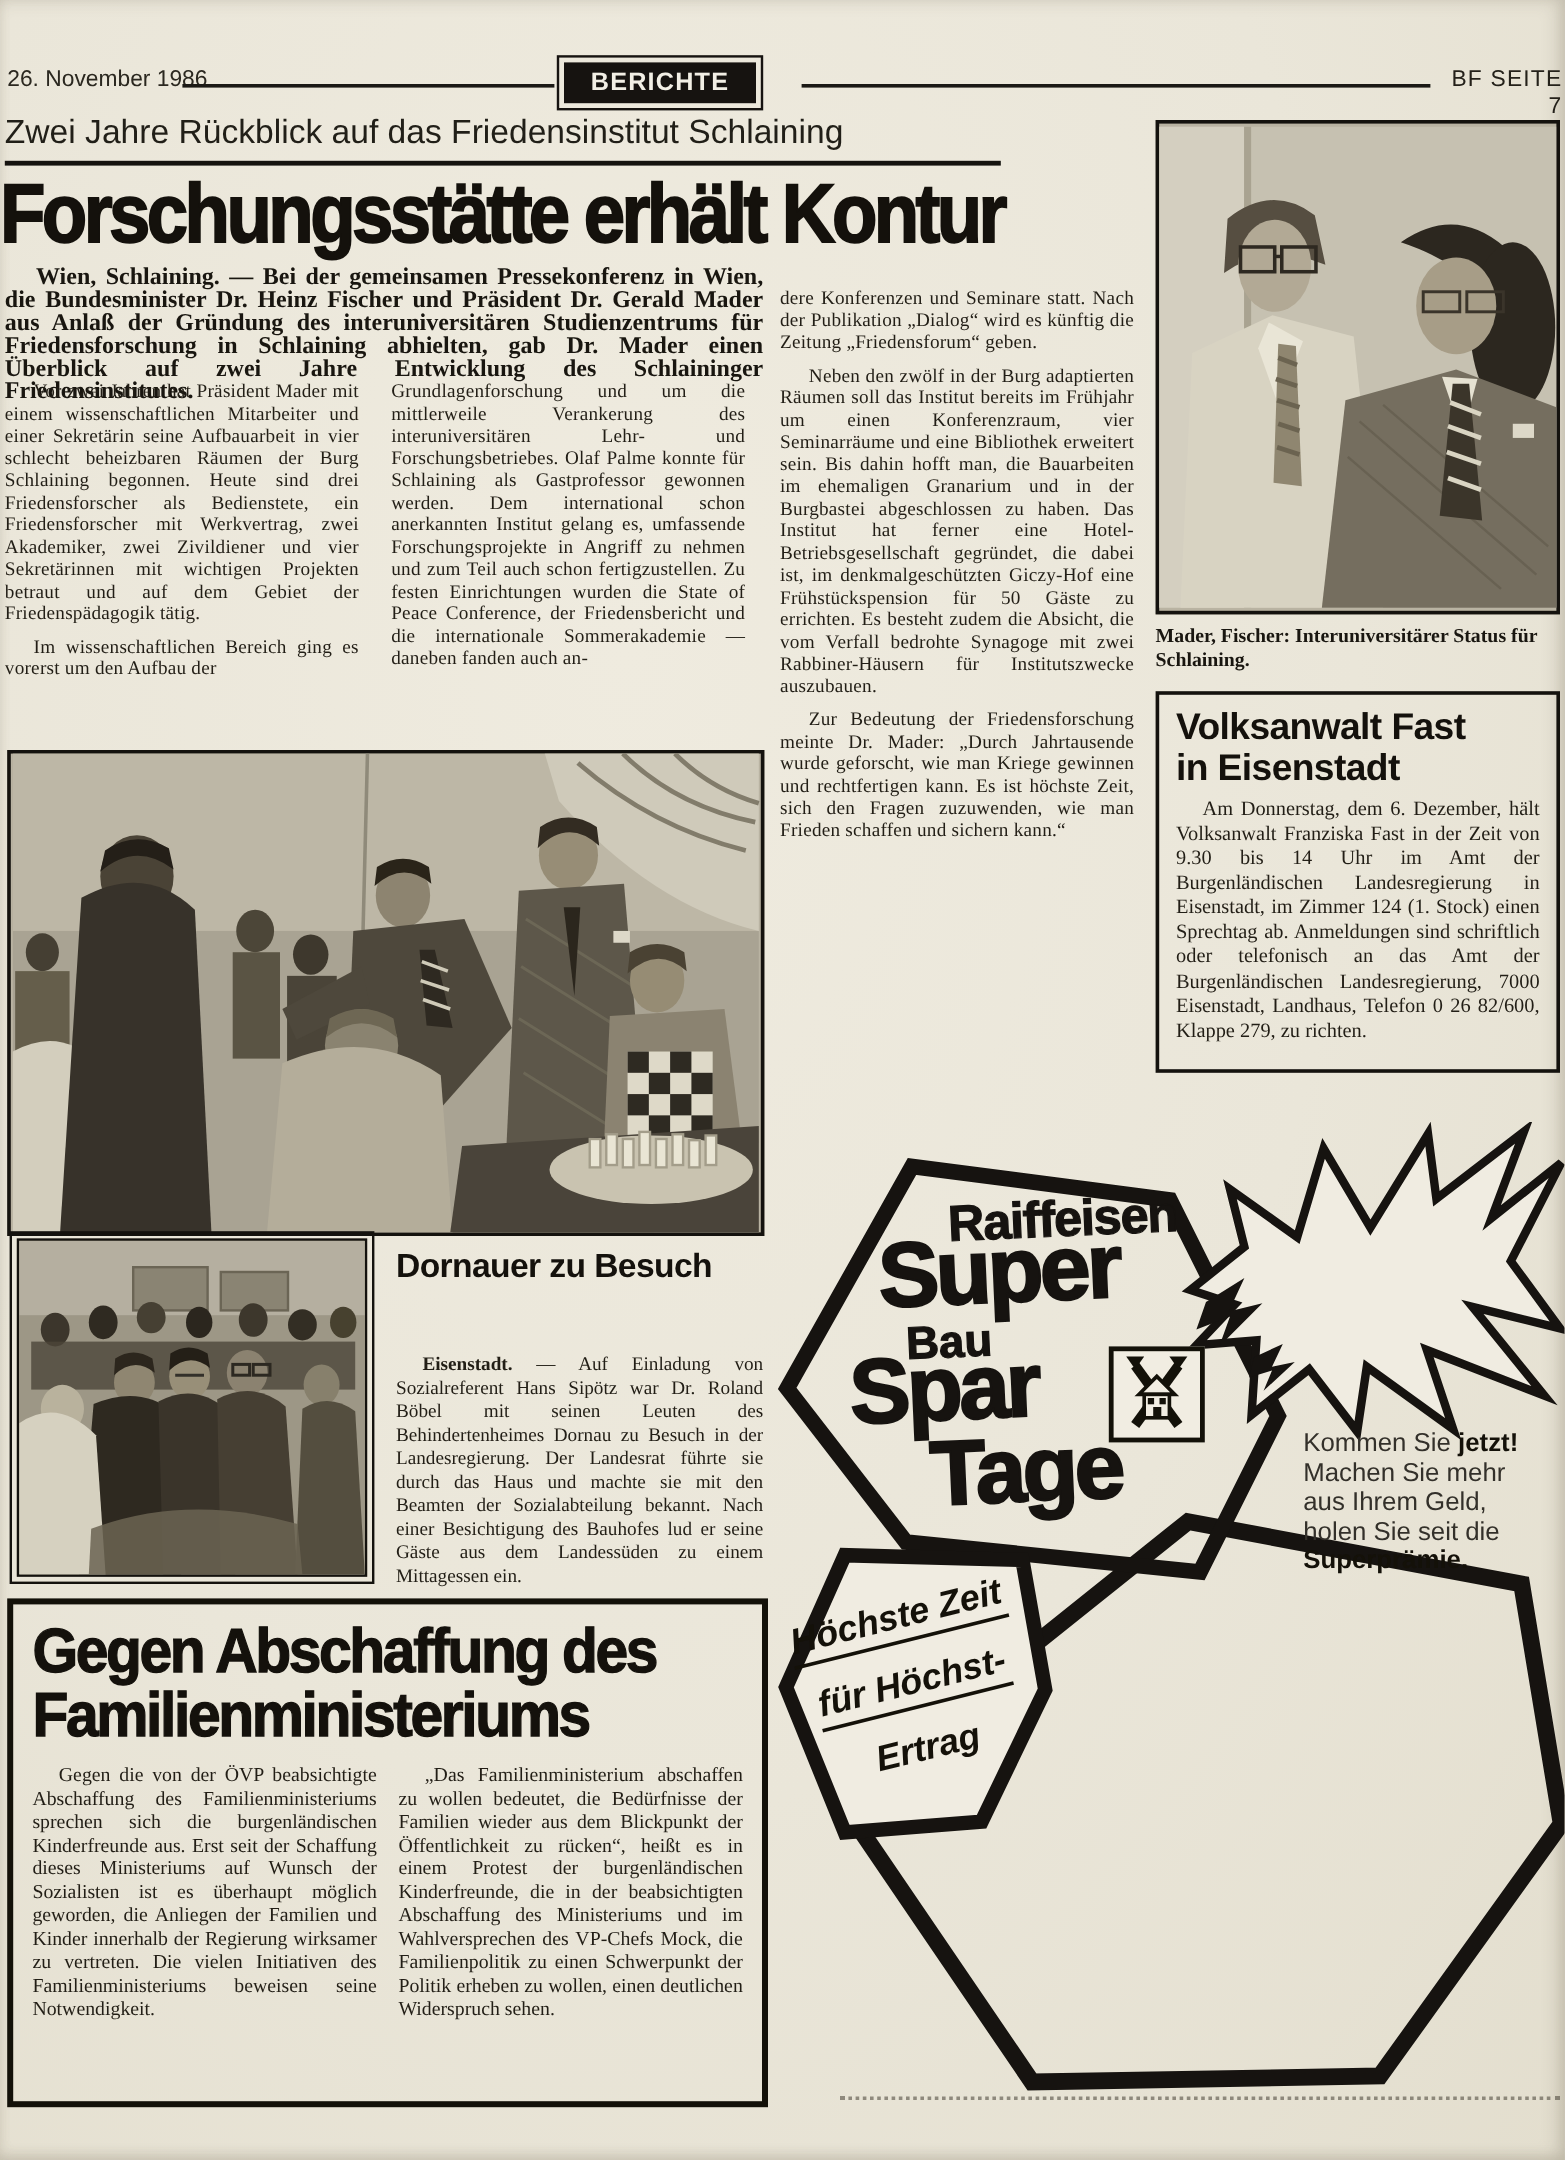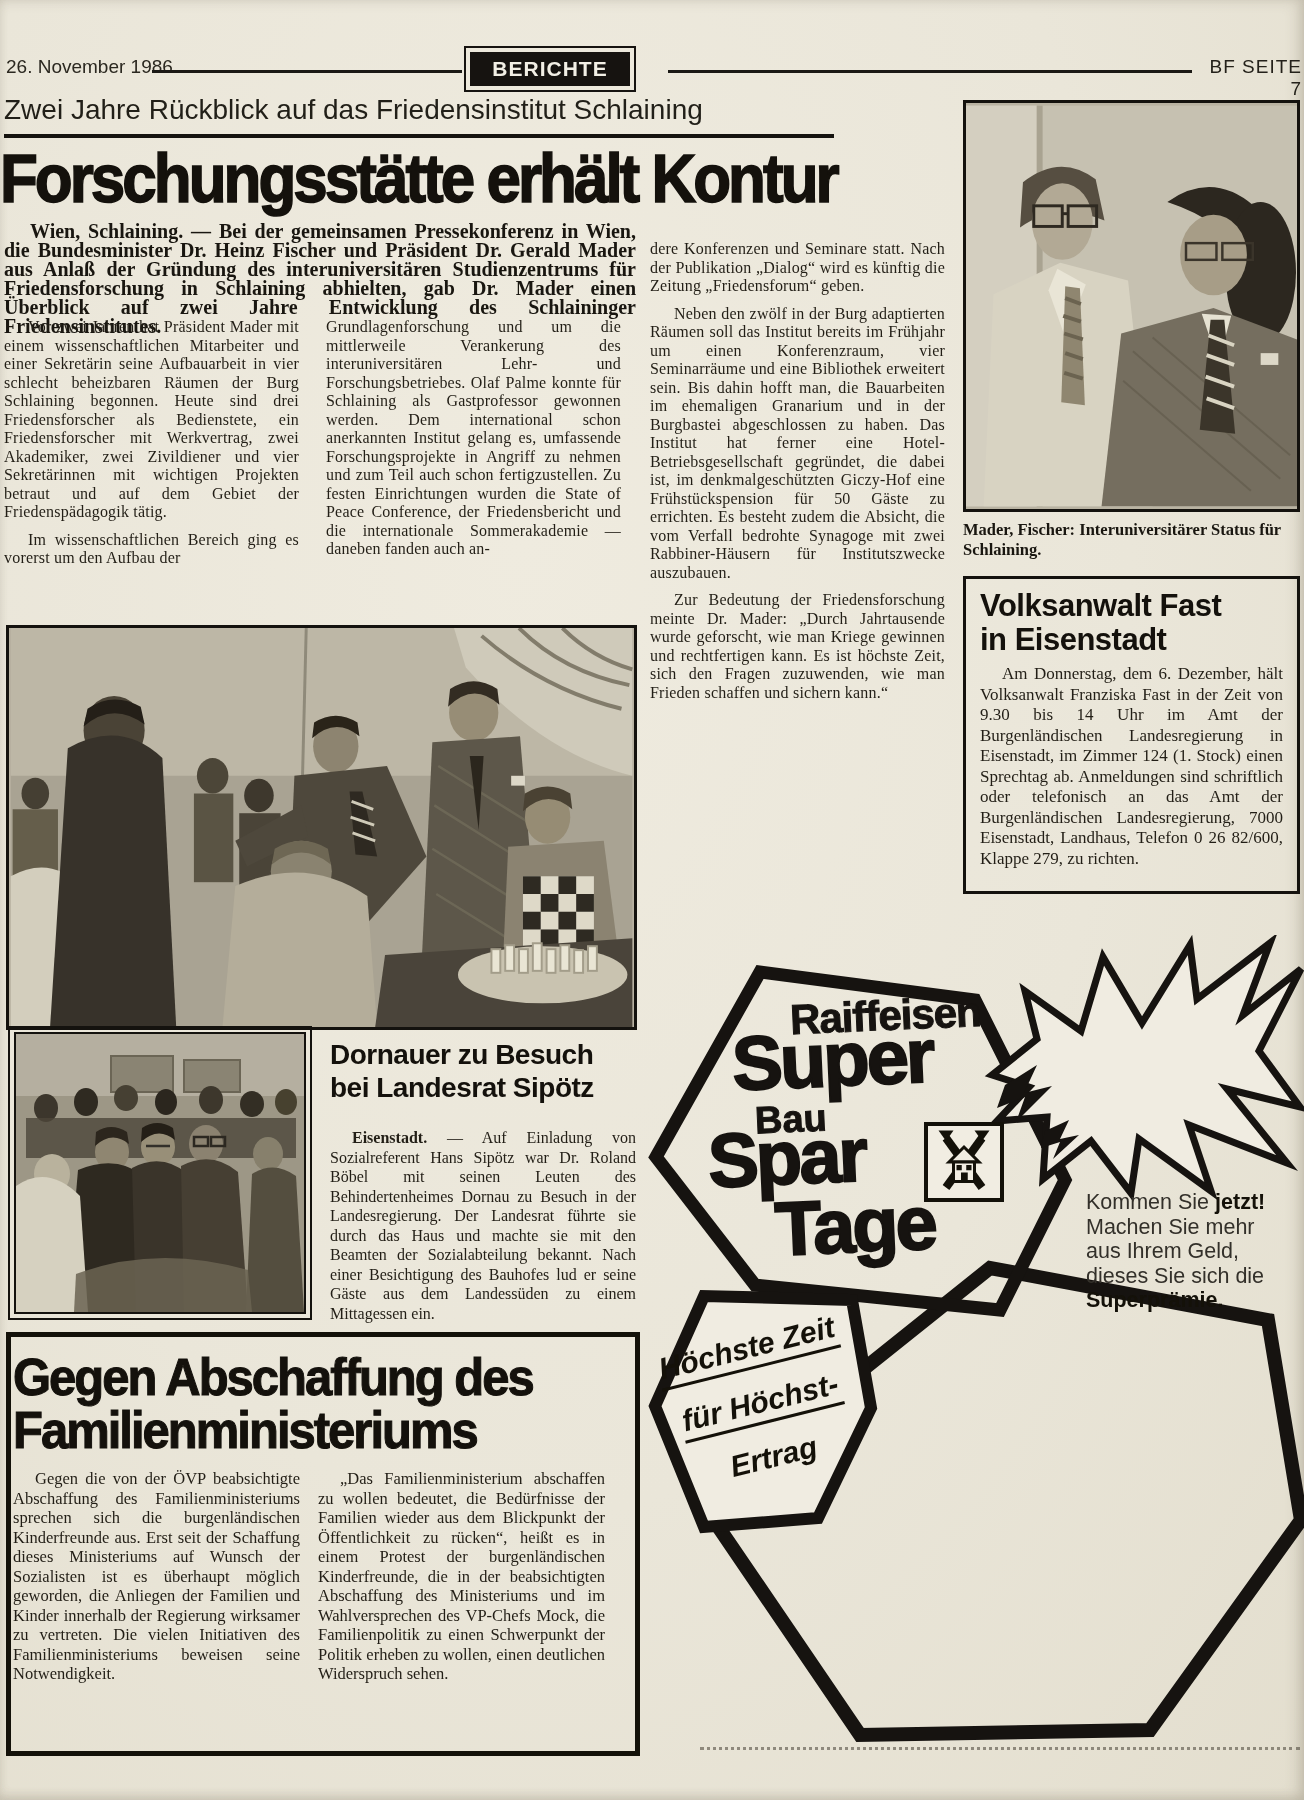--- a/index.html
+++ b/index.html
@@ -46,21 +46,21 @@
   .volks-body{margin-top:7px;font-size:17px;line-height:20.5px;text-align:justify;text-indent:22px;color:#221e16;}
   
   .photo-big{left:6px;top:625px;width:631px;height:405px;}
   .photo-small{left:14px;top:1032px;width:292px;height:282px;border:2px solid #14120e;outline:2px solid #14120e;outline-offset:4px;}
   .photo-frame svg{display:block;width:100%;height:100%;}
   
   .dorn-title{left:330px;top:1038px;width:312px;font-family:"Liberation Sans",sans-serif;font-weight:700;font-size:28px;line-height:33px;letter-spacing:-.5px;color:#14110c;}
   .dorn-body{left:330px;top:1112px;width:306px;height:220px;font-size:16px;line-height:19.5px;text-align:justify;text-indent:22px;color:#221e16;}
   .dorn-body .dl{font-weight:700;}
   
-  .familybox{left:6px;top:1332px;width:634px;height:424px;border:5px solid #131109;box-sizing:border-box;padding:12px 2px;}
+  .familybox{left:6px;top:1332px;width:634px;height:424px;border:5px solid #131109;box-sizing:border-box;padding:12px 16px;}
   .family-headline{font-family:"Liberation Sans",sans-serif;font-weight:700;font-size:49px;line-height:53px;letter-spacing:-2px;color:#14110c;-webkit-text-stroke:1px #14110c;transform:scaleY(1.06);transform-origin:left top;}
   .family-cols{margin-top:14px;display:flex;gap:18px;}
   .family-col{width:287px;font-size:16.5px;line-height:19.5px;text-align:justify;text-indent:22px;color:#221e16;}
   
   .ad-svg{left:645px;top:935px;width:659px;height:825px;}
   .adword{font-family:"Liberation Sans",sans-serif;font-weight:700;color:#161310;transform:rotate(-2.5deg);white-space:nowrap;-webkit-text-stroke:1px #161310;}
   .ad-brand{left:790px;top:992px;font-size:42px;letter-spacing:-1px;}
   .ad-super{left:732px;top:1022px;font-size:76px;line-height:76px;letter-spacing:-3px;-webkit-text-stroke:2px #161310;}
   .ad-bau{left:755px;top:1098px;font-size:38px;}
   .ad-spar{left:708px;top:1120px;font-size:76px;line-height:76px;letter-spacing:-3px;-webkit-text-stroke:2px #161310;}
@@ -229,21 +229,20 @@
       <ellipse cx="252" cy="120" rx="15" ry="17" fill="#87806c"></ellipse>
       <path d="M236,140 Q258,126 280,142 L288,278 L230,278 Z" fill="#544e3f"></path>
       <ellipse cx="36" cy="140" rx="18" ry="20" fill="#b9b29d"></ellipse>
       <path d="M0,152 Q32,130 64,162 L72,278 L0,278 Z" fill="#d6d1c0"></path>
       <path d="M60,240 Q140,210 232,236 L236,278 L58,278 Z" fill="#6b6452" opacity=".85"></path>
     </svg>
   </div>
 
   <div class="abs dorn-title">
     <div>Dornauer zu Besuch</div>
-    <div>bei Landesrat Sipötz</div>
   </div>
   <p class="abs dorn-body"><span class="dl">Eisenstadt.</span><span> — Auf Einladung von Sozialreferent Hans Sipötz war Dr. Roland Böbel mit seinen Leuten des Behindertenheimes Dornau zu Besuch in der Landesregierung. Der Landesrat führte sie durch das Haus und machte sie mit den Beamten der Sozialabteilung bekannt. Nach einer Besichtigung des Bauhofes lud er seine Gäste aus dem Landessüden zu einem Mittagessen ein.</span></p>
 
   <div class="abs familybox">
     <div class="family-headline">Gegen Abschaffung des</div>
     <div class="family-headline">Familienministeriums</div>
     <div class="family-cols">
       <p class="family-col" style="margin:0">Gegen die von der ÖVP beabsichtigte Abschaffung des Familienministeriums sprechen sich die burgenländischen Kinderfreunde aus. Erst seit der Schaffung dieses Ministeriums auf Wunsch der Sozialisten ist es überhaupt möglich geworden, die Anliegen der Familien und Kinder innerhalb der Regierung wirksamer zu vertreten. Die vielen Initiativen des Familienministeriums beweisen seine Notwendigkeit.</p>
       <p class="family-col" style="margin:0">„Das Familienministerium abschaffen zu wollen bedeutet, die Bedürfnisse der Familien wieder aus dem Blickpunkt der Öffentlichkeit zu rücken“, heißt es in einem Protest der burgenländischen Kinderfreunde, die in der beabsichtigten Abschaffung des Ministeriums und im Wahlversprechen des VP-Chefs Mock, die Familienpolitik zu einen Schwerpunkt der Politik erheben zu wollen, einen deutlichen Widerspruch sehen.</p>
     </div>
@@ -281,19 +280,19 @@
   <div class="abs badge-text">
     <div><span class="u">Höchste Zeit</span></div>
     <div><span class="u">für Höchst-</span></div>
     <div><span class="nu">Ertrag</span></div>
   </div>
 
   <div class="abs cta">
     <div><span>Kommen Sie </span><span class="b">jetzt!</span></div>
     <div>Machen Sie mehr</div>
     <div>aus Ihrem Geld,</div>
-    <div>dieses Sie sich die</div>
+    <div>holen Sie seit die</div>
     <div class="b">Superprämie.</div>
   </div>
 
   <div class="abs dotline"></div>
 
 </div>
 
 </body></html>

